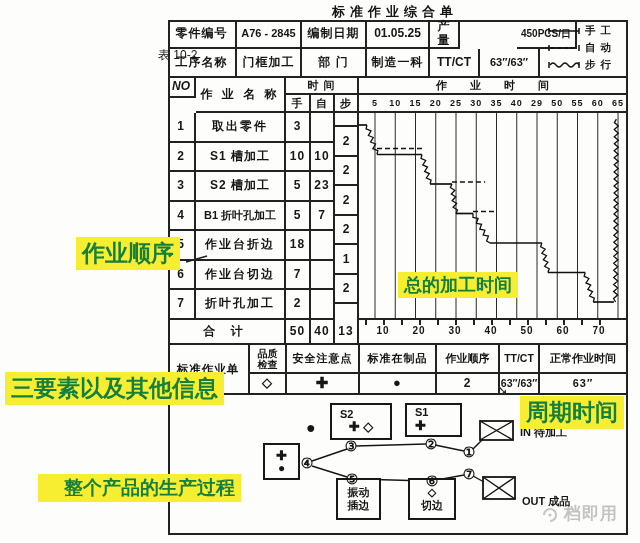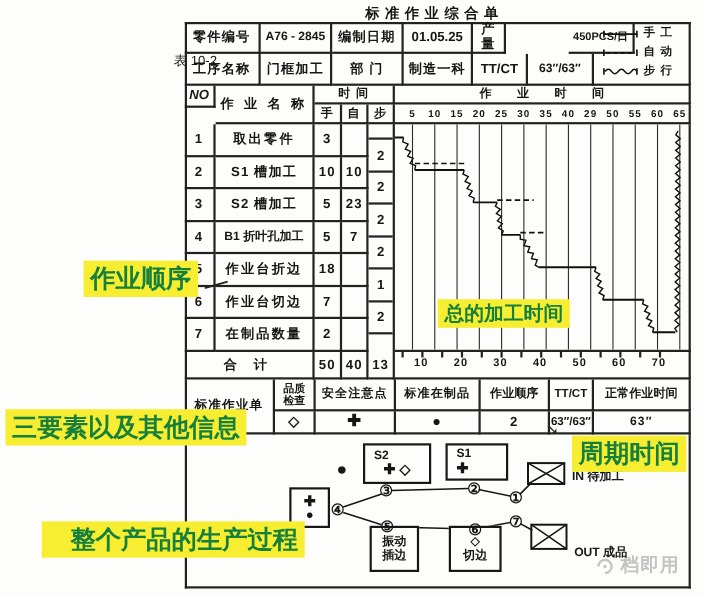--- a/index.html
+++ b/index.html
@@ -127,21 +127,21 @@
 <div class="cell" style="left:196px;top:231px;width:90px;height:30px;letter-spacing:2px;">作业台折边</div>
 <div class="cell" style="left:286px;top:231px;width:25px;height:30px;">18</div>
 <div class="cell" style="left:311px;top:231px;width:24px;height:30px;"></div>
 
 <div class="cell" style="left:168px;top:261px;width:28px;height:29px;">6</div>
 <div class="cell" style="left:196px;top:261px;width:90px;height:29px;letter-spacing:2px;">作业台切边</div>
 <div class="cell" style="left:286px;top:261px;width:25px;height:29px;">7</div>
 <div class="cell" style="left:311px;top:261px;width:24px;height:29px;"></div>
 
 <div class="cell" style="left:168px;top:290px;width:28px;height:30px;">7</div>
-<div class="cell" style="left:196px;top:290px;width:90px;height:30px;letter-spacing:2px;">在制品数量</div>
+<div class="cell" style="left:196px;top:290px;width:90px;height:30px;letter-spacing:2px;">折叶孔加工</div>
 <div class="cell" style="left:286px;top:290px;width:25px;height:30px;">2</div>
 <div class="cell" style="left:311px;top:290px;width:24px;height:30px;"></div>
 
 <div class="abs" style="left:335px;top:113px;width:24px;height:207px;border-right:2px solid #222;">
   <div class="wcell" style="top:0;height:14px;"></div>
   <div class="wcell" style="top:14px;height:29.5px;">2</div>
   <div class="wcell" style="top:43.5px;height:29.5px;">2</div>
   <div class="wcell" style="top:73px;height:29.5px;">2</div>
   <div class="wcell" style="top:102.5px;height:29.5px;">2</div>
   <div class="wcell" style="top:132px;height:29.5px;">1</div>
@@ -303,13 +303,13 @@
 
 <div class="hl" style="left:398px;top:272px;font-size:18px;">总的加工时间</div>
 
 <div class="hl" style="left:5px;top:372px;font-size:23px;">三要素以及其他信息</div>
 <svg class="abs" style="left:196px;top:381px;z-index:29;" width="24" height="8">
     <path d="M0 5 L23 3" stroke="#222" stroke-width="1.6"></path>
   </svg>
 
 <div class="hl" style="left:520px;top:396px;font-size:23px;">周期时间</div>
 
-<div class="hl" style="left:38px;top:474px;font-size:23px;padding-left:26px;">整个产品的生产过程</div>
+<div class="hl" style="left:38px;top:474px;font-size:19px;padding-left:26px;">整个产品的生产过程</div>
 
 </body></html>

